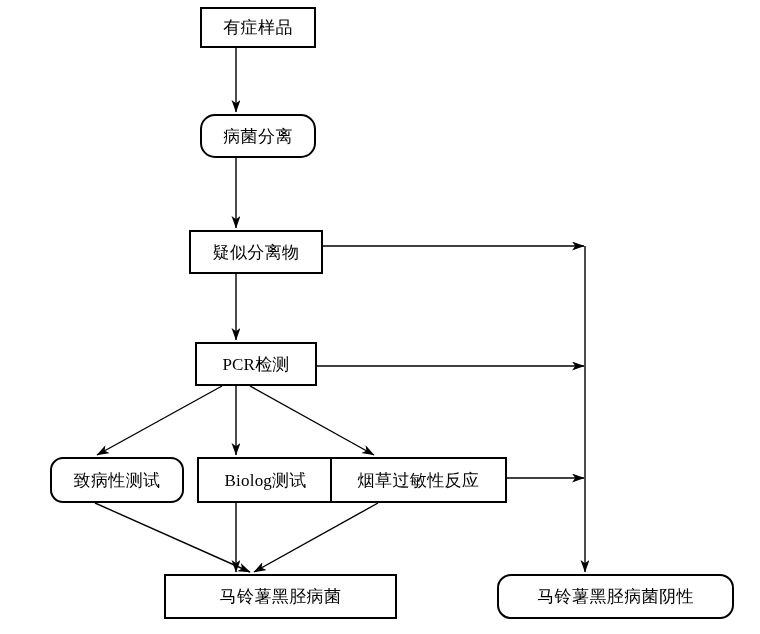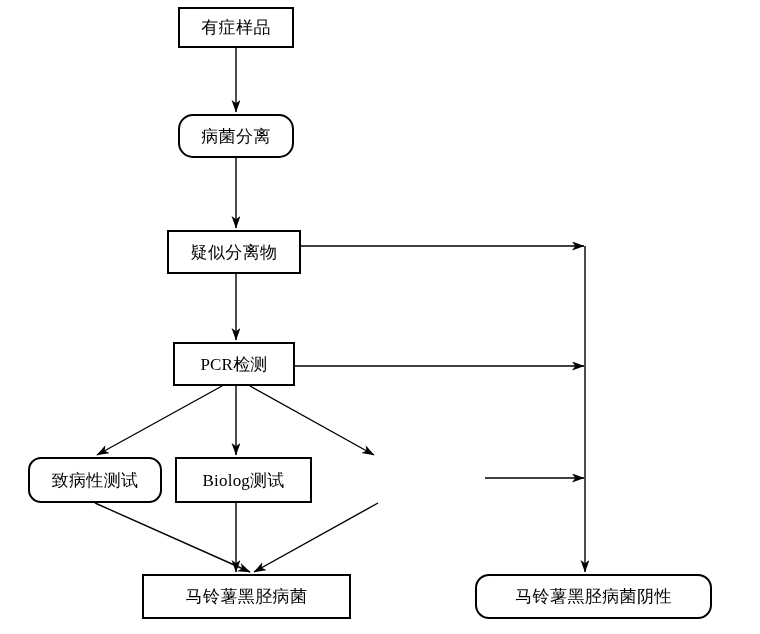--- a/index.html
+++ b/index.html
@@ -28,20 +28,21 @@
   }
   .node-box {
     position: absolute;
     box-sizing: border-box;
     background: #ffffff;
     border: 2px solid #000000;
     display: flex;
     align-items: center;
     justify-content: center;
     z-index: 3;
+    margin-left: 22px;
   }
   .node-label {
     font-family: "Liberation Serif", "DejaVu Serif", serif;
     font-size: 17px;
     color: #000000;
     line-height: 1;
     letter-spacing: 0.4px;
     white-space: nowrap;
     font-weight: 400;
   }
@@ -98,22 +99,25 @@
   </div>
 
   <div class="node-box" style="left:28px; top:457px; width:134px; height:46px;border-radius:13px;">
     <span class="node-label">致病性测试</span>
   </div>
 
   <div class="node-box" style="left:175px; top:457px; width:137px; height:46px;">
     <span class="node-label latin-mixed">Biolog测试</span>
   </div>
 
+  <div class="node-box" style="left:308px; top:457px; width:177px; height:46px;">
+    <span class="node-label">烟草过敏性反应</span>
+  </div>
 
-  <div class="node-box" style="left:142px; top:574px; width:209px; height:45px;">
+  <div class="node-box" style="left:142px; top:574px; width:233px; height:45px;">
     <span class="node-label">马铃薯黑胫病菌</span>
   </div>
 
   <div class="node-box" style="left:475px; top:574px; width:237px; height:45px;border-radius:14px;">
     <span class="node-label">马铃薯黑胫病菌阴性</span>
   </div>
 
 </div>
 
 </body></html>

